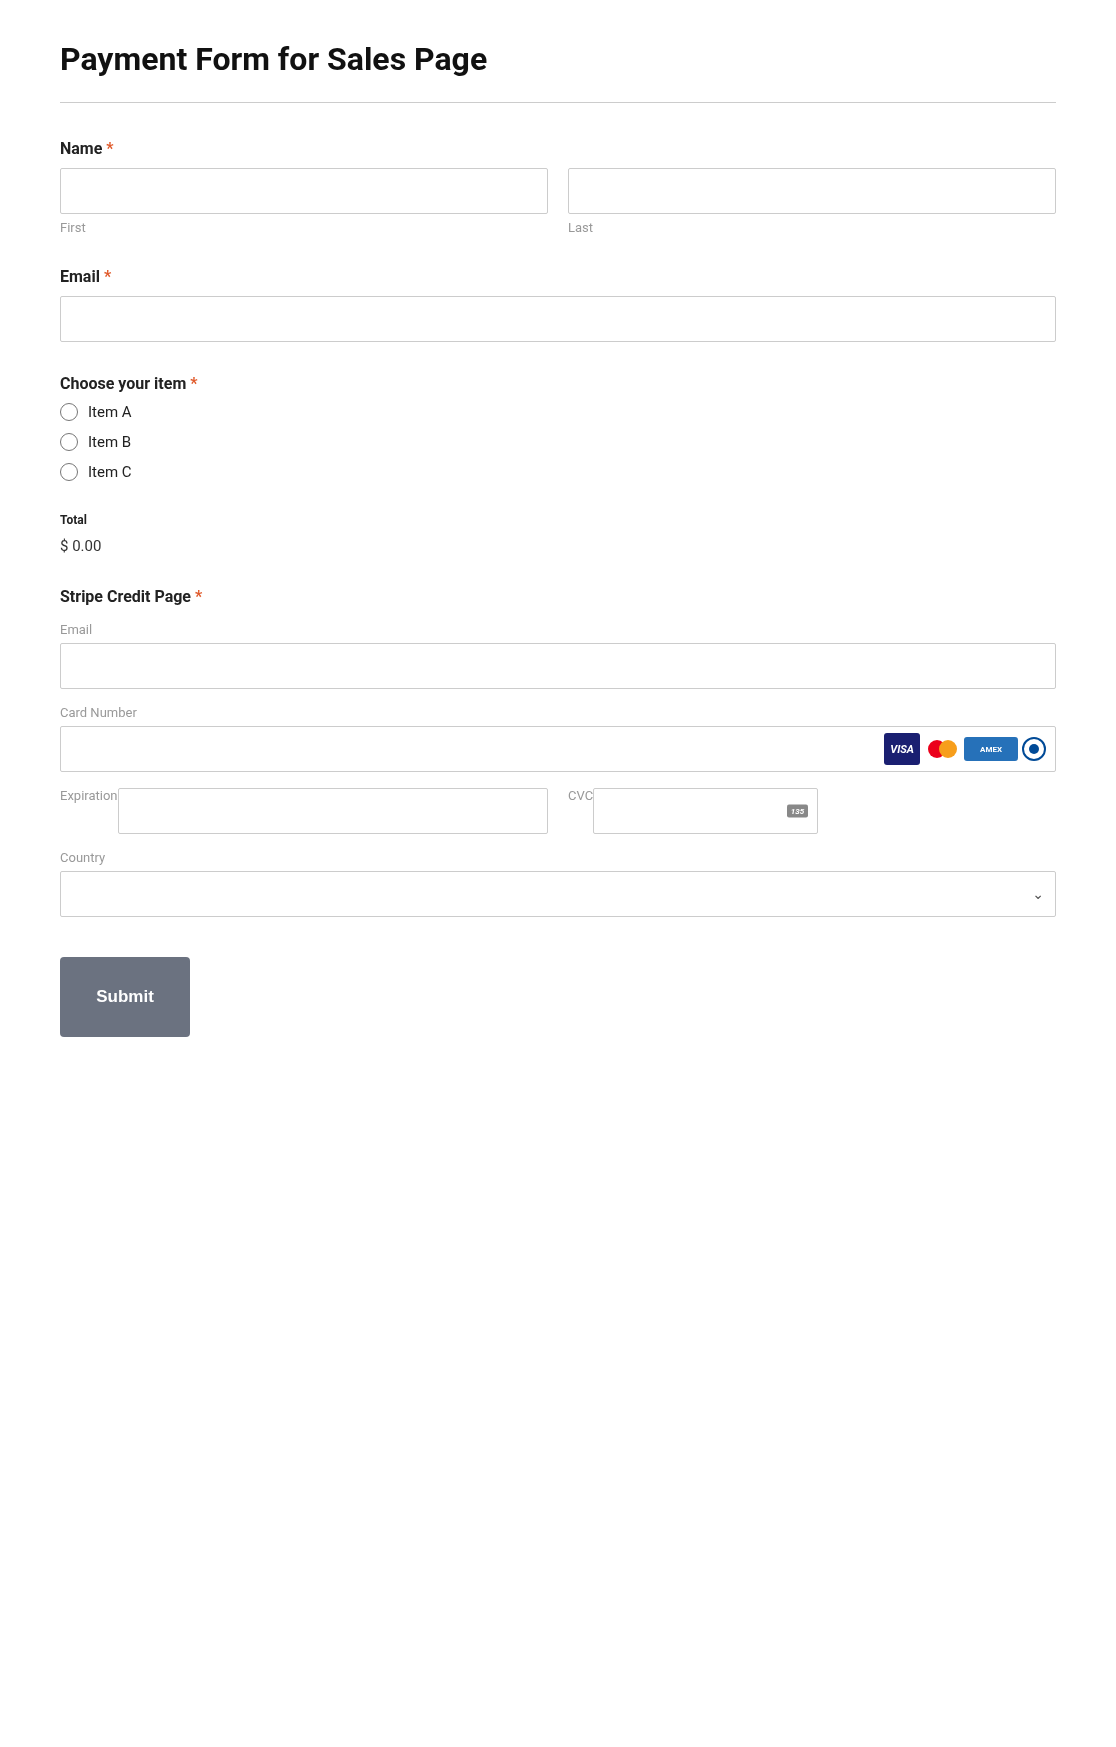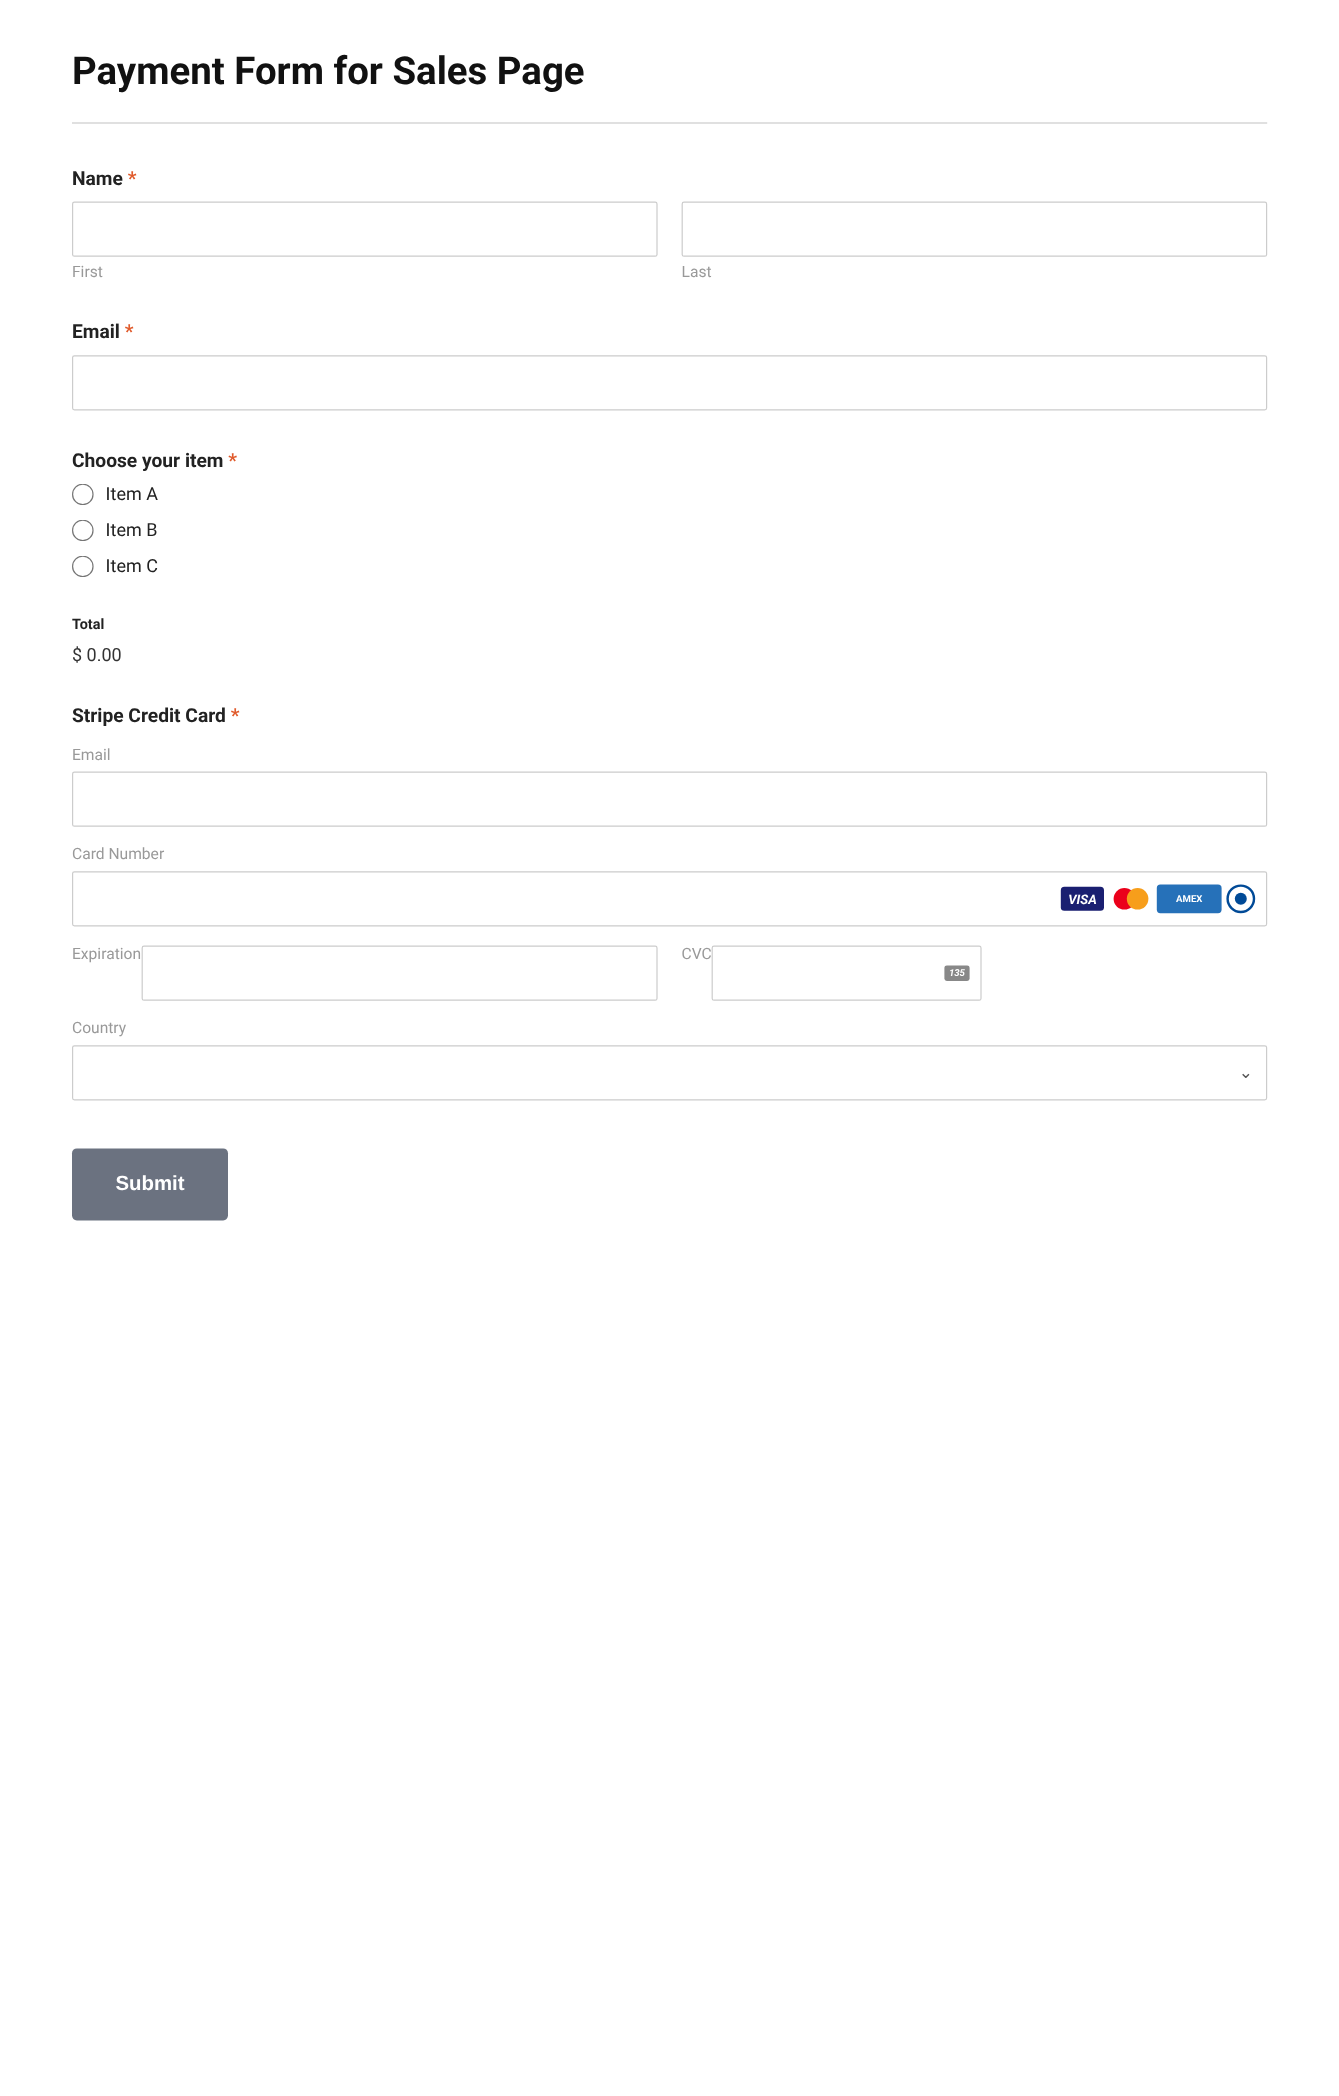--- a/index.html
+++ b/index.html
@@ -180,21 +180,21 @@
       position: absolute;
       right: 10px;
       top: 50%;
       transform: translateY(-50%);
       display: flex;
       align-items: center;
       gap: 4px;
     }
 
     .card-icon {
-      height: 20px;
+      height: 32px;
       border-radius: 3px;
       display: flex;
       align-items: center;
       justify-content: center;
       font-size: 9px;
       font-weight: 700;
       padding: 2px 4px;
     }
 
     .visa-icon {
@@ -337,21 +337,21 @@
 
     .submit-section {
       margin-top: 40px;
     }
 
     .submit-button {
       background: #6b7280;
       color: white;
       border: none;
       border-radius: 4px;
-      padding: 20px 28px;
+      padding: 30px 28px;
       font-size: 17px;
       font-weight: 700;
       cursor: pointer;
       min-width: 130px;
     }
   </style>
 </head>
 <body>
 
 <h1 class="page-title">Payment Form for Sales Page</h1>
@@ -404,21 +404,21 @@
   </div>
 </div>
 
 <div class="total-section">
   <div class="total-label">Total</div>
   <div class="total-amount">$ 0.00</div>
 </div>
 
 <div class="stripe-section">
   <div class="stripe-label">
-    <span>Stripe Credit Card</span>
+    <span>Stripe Credit Page</span>
     <span class="required-star">*</span>
   </div>
 
   <div>
     <div class="stripe-sub-label">Email</div>
     <input type="email" class="stripe-input" style="">
   </div>
 
   <div>
     <div class="stripe-sub-label">Card Number</div>

